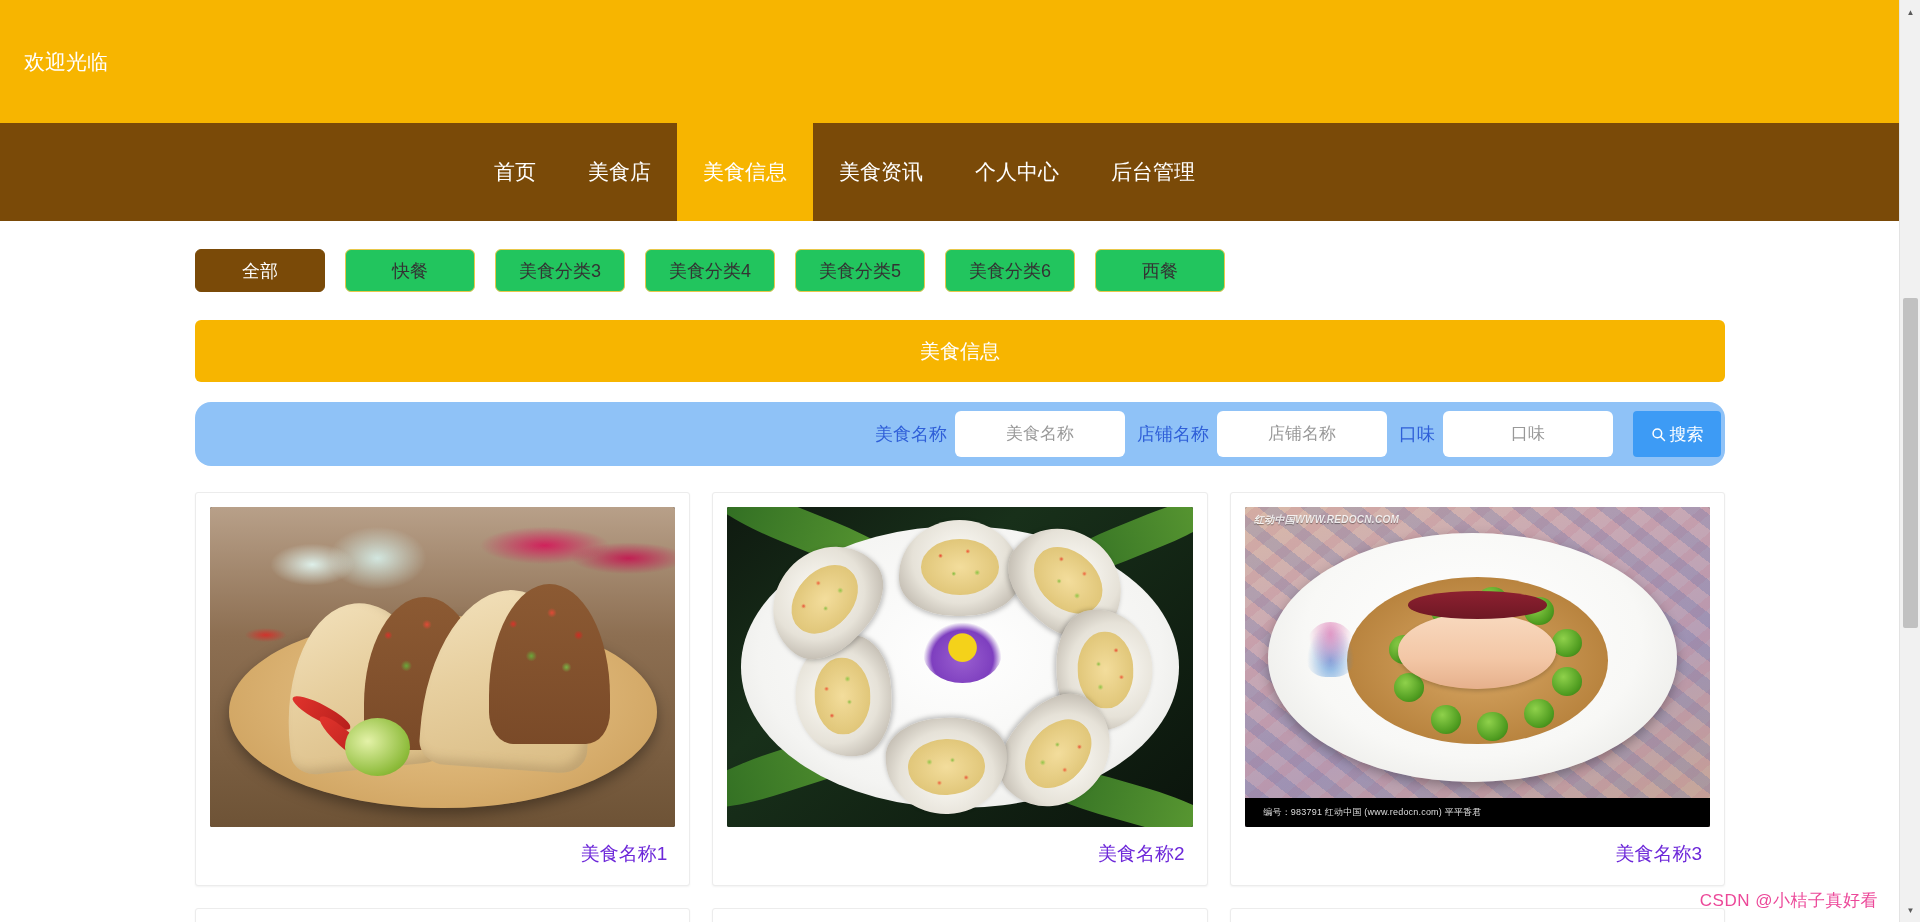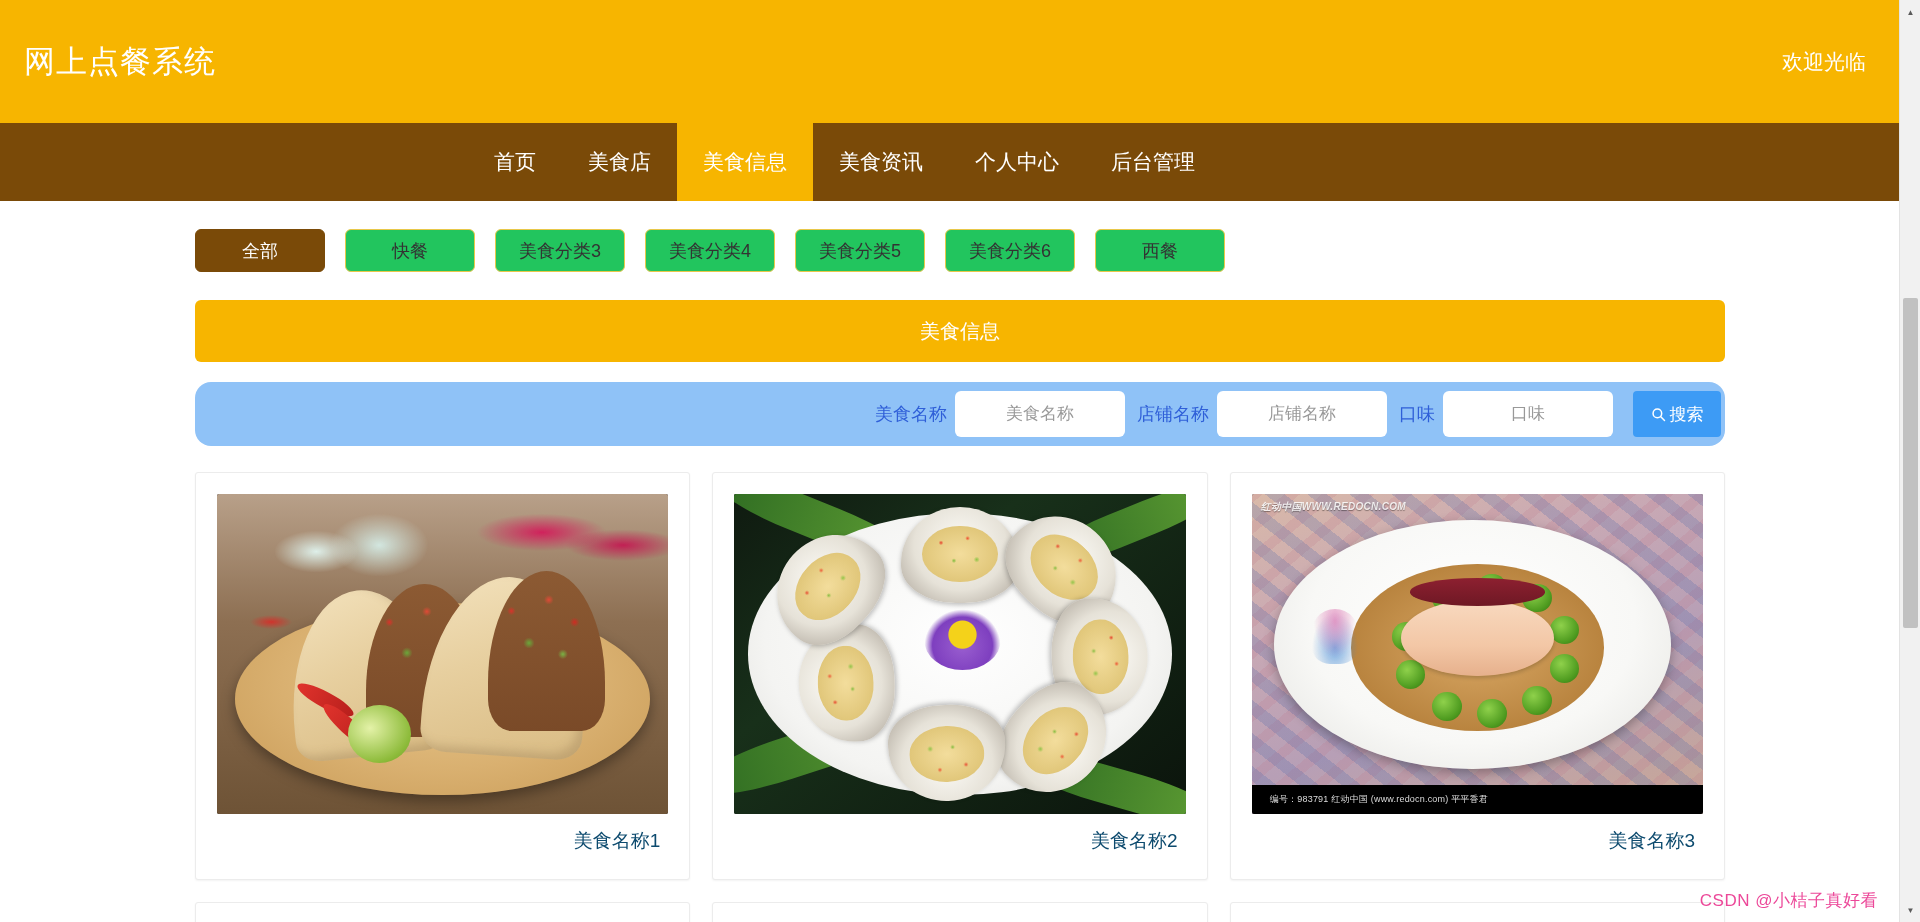--- a/index.html
+++ b/index.html
@@ -33,21 +33,21 @@
     font-weight: 400;
     padding-left: 0px;
   }
   .welcome {
     color: #ffffff;
     font-size: 21px;
     padding-right: 30px;
   }
   
   .navbar {
-    height: 78px;
+    height: 98px;
     background: #7A4A08;
     display: flex;
     align-items: stretch;
     padding-left: 468px;
     position: relative;
     z-index: 2;
   }
   .nav-item {
     display: flex;
     align-items: center;
@@ -164,35 +164,35 @@
   
   .grid {
     display: grid;
     grid-template-columns: repeat(3, 1fr);
     gap: 22px;
   }
   .card {
     background: #ffffff;
     border: 1px solid #ececec;
     border-radius: 3px;
-    padding: 21px;
+    padding: 14px;
     box-shadow: 0 1px 2px rgba(0,0,0,0.05);
   }
   .card-img {
     width: 100%;
     height: 320px;
     border-radius: 2px;
     overflow: hidden;
     position: relative;
     background: #222;
   }
   .card-name {
     text-align: right;
     font-size: 19px;
-    color: #0c4a6e;
+    color: #6d28d9;
     padding: 14px 8px 4px 0;
     white-space: nowrap;
   }
   .card.row2 .card-img { height: 320px; }
 
   
   .photo { position:absolute; inset:0; }
 
   
   .ph-tacos {
@@ -400,21 +400,20 @@
     letter-spacing: .5px;
     white-space: nowrap;
   }
 </style>
 </head>
 <body>
 
 <div id="page">
 
   <div class="header">
-    <div class="site-title">网上点餐系统</div>
     <div class="welcome">欢迎光临</div>
   </div>
 
   <div class="navbar">
     <div class="nav-item">首页</div>
     <div class="nav-item">美食店</div>
     <div class="nav-item active">美食信息</div>
     <div class="nav-item">美食资讯</div>
     <div class="nav-item">个人中心</div>
     <div class="nav-item">后台管理</div>

